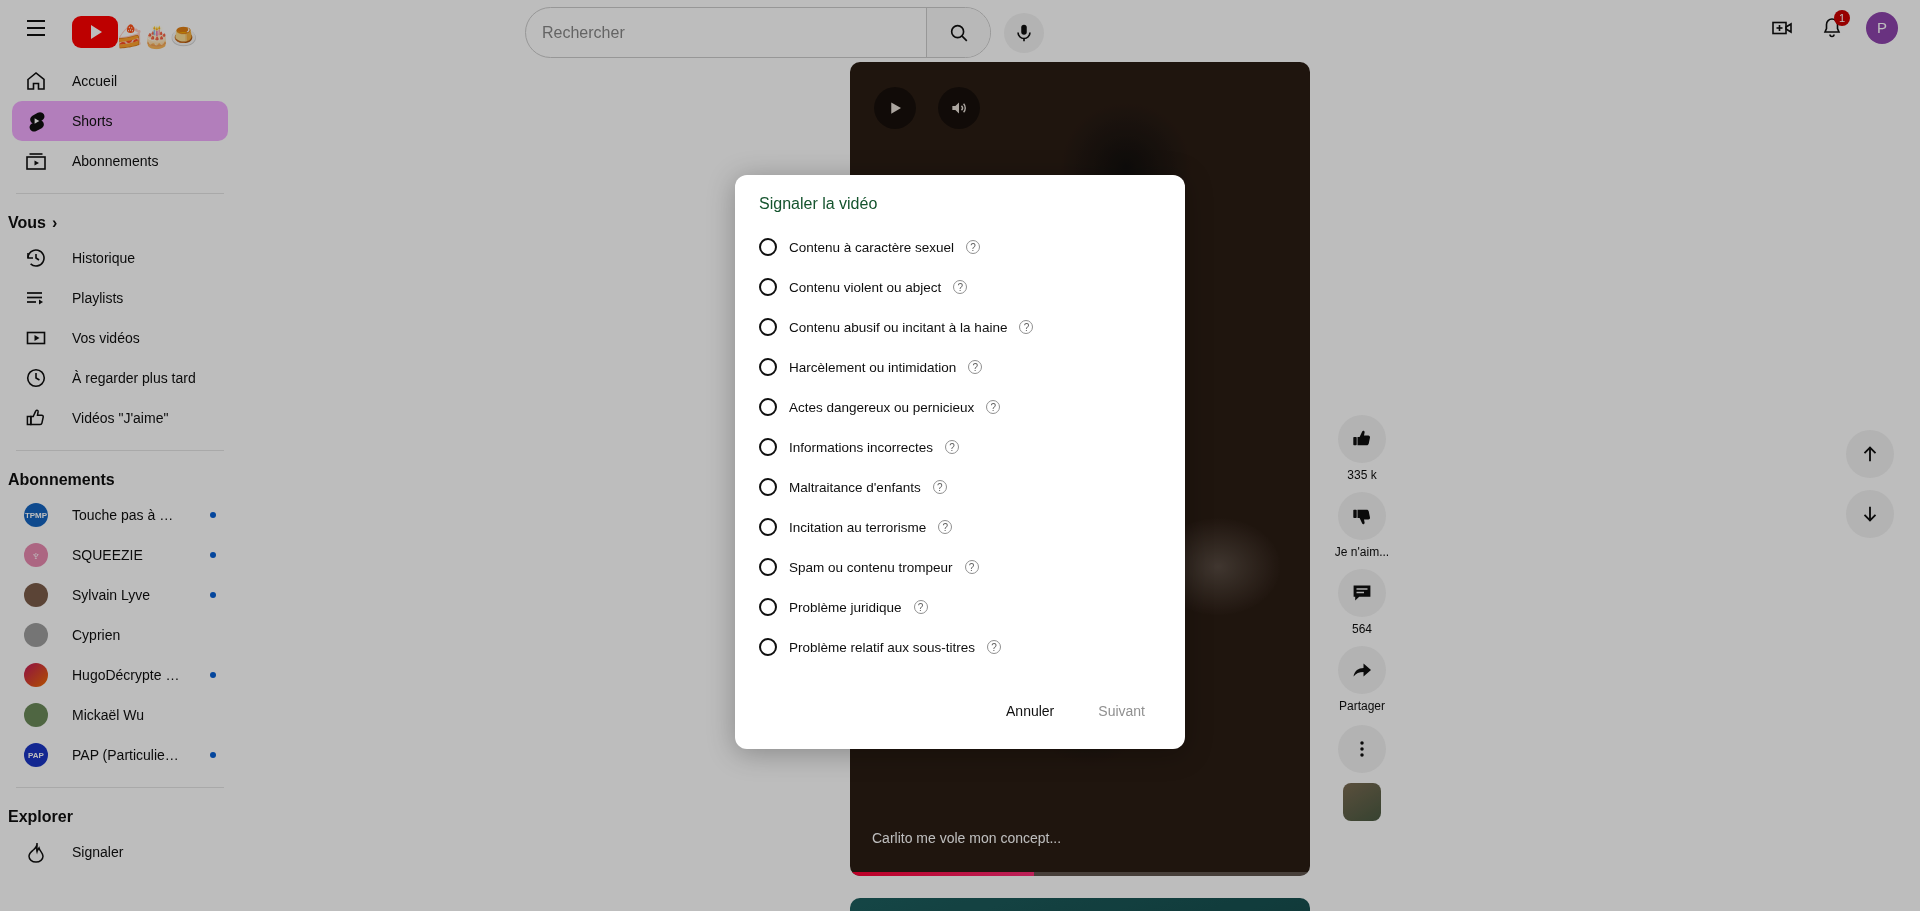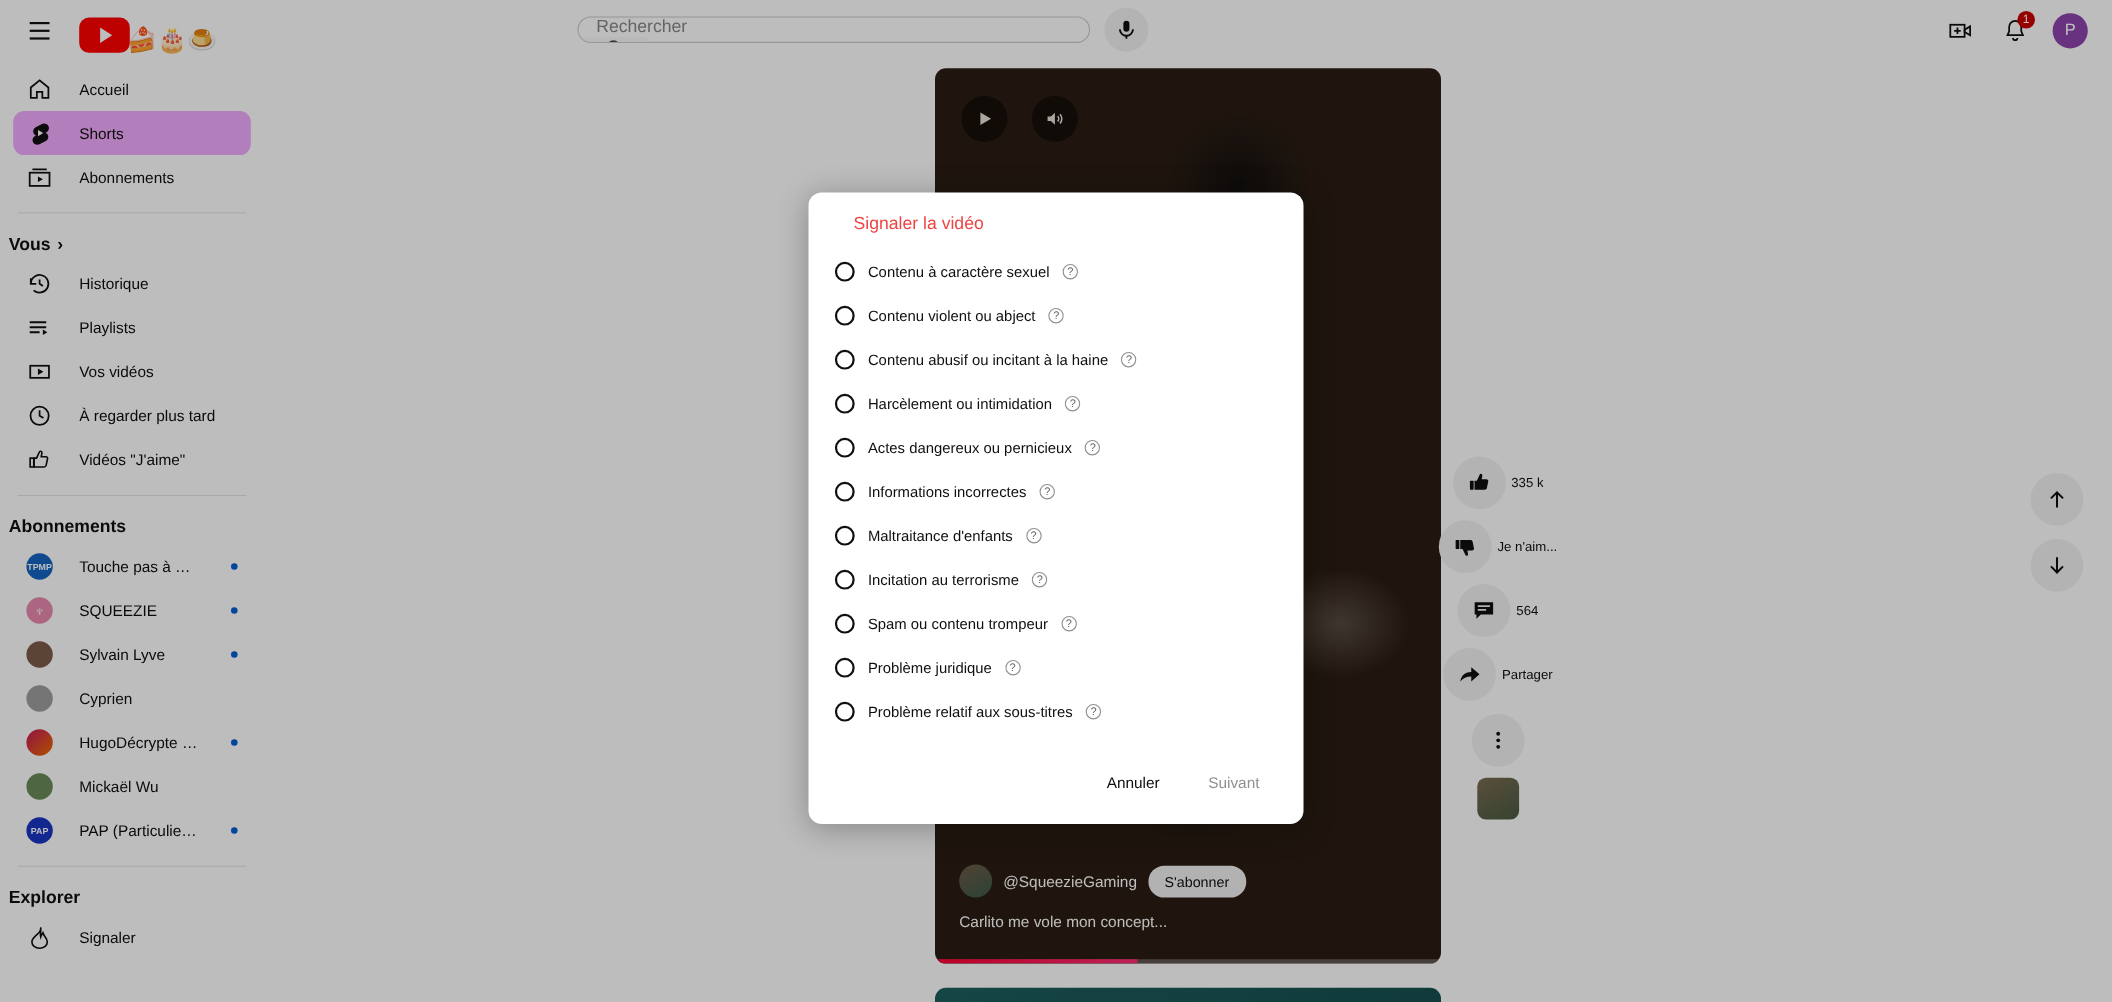--- a/index.html
+++ b/index.html
@@ -26,22 +26,22 @@
   .hamburger span { display:block; width:18px; height:2px; background:#0f0f0f; }
 
   .logo-wrap { display:flex; align-items:flex-end; margin-left:16px; height:40px; }
   .yt-logo { width:46px; height:32px; background:#ff0000; border-radius:9px;
              display:flex; align-items:center; justify-content:center; }
   .yt-logo::after { content:""; width:0;height:0;border-left:11px solid #fff;
              border-top:7px solid transparent;border-bottom:7px solid transparent; margin-left:3px;}
   .cakes { display:flex; align-items:flex-end; margin-left:-2px; gap:1px; font-size:22px; line-height:1; }
 
   #search-area { position:absolute; left:525px; top:7px; display:flex; align-items:center; gap:13px; }
-  .search-box { display:flex; width:466px; height:24px; border:1px solid #ccc; border-radius:40px;
-                background:#fff; overflow:hidden;flex-direction:column; }
+  .search-box { display:flex; width:466px; height:51px; border:1px solid #ccc; border-radius:40px;
+                background:#fff; overflow:hidden; }
   .search-input { flex:1; border:none; outline:none; padding:0 16px; font-size:16px;
                   color:#0f0f0f; background:transparent; font-family:"Liberation Sans",sans-serif; }
   .search-input::placeholder { color:#888; }
   .search-btn { width:64px; background:#f8f8f8; border-left:1px solid #ccc;
                 display:flex;align-items:center;justify-content:center;cursor:pointer;}
   .mic-btn { width:40px;height:40px;border-radius:50%;background:#f2f2f2;
              display:flex;align-items:center;justify-content:center;cursor:pointer;}
 
   #header-right { position:absolute; right:18px; top:0; height:55px;
                   display:flex; align-items:center; gap:10px; }
@@ -102,42 +102,42 @@
   .vid-title { color:#fff; font-size:14px; margin-top:14px; }
   .progress { position:absolute; left:0; bottom:0; height:4px; width:100%; background:rgba(255,255,255,0.25); }
   .progress > i { display:block; height:100%; width:40%;
                   background:linear-gradient(90deg,#ff0033,#ff2d78); }
   .next-card { margin-top:22px; width:460px; height:120px; border-radius:10px;
                background:linear-gradient(160deg,#1d5e5e,#134646); }
 
   
   #rail { position:absolute; left:1322px; top:415px; width:80px;
           display:flex; flex-direction:column; align-items:center; gap:10px; z-index:35;}
-  .rail-item { display:flex; flex-direction:row; align-items:center; gap:5px; }
+  .rail-item { display:flex; flex-direction:column; align-items:center; gap:5px; }
   .rail-btn { width:48px;height:48px;border-radius:50%;background:#f2f2f2;
               display:flex;align-items:center;justify-content:center;cursor:pointer;}
   .rail-lbl { font-size:12px; color:#0f0f0f; font-weight:500; max-width:72px;
               text-align:center; white-space:nowrap; overflow:hidden; text-overflow:ellipsis;}
   .rail-thumb { width:38px;height:38px;border-radius:8px; overflow:hidden; cursor:pointer;
                 background:linear-gradient(150deg,#7a6b52,#4a5a42); }
 
   
   #scrollnav { position:absolute; left:1846px; top:430px; display:flex; flex-direction:column;
                gap:12px; z-index:35; }
   .snav { width:48px;height:48px;border-radius:50%;background:#f2f2f2;
           display:flex;align-items:center;justify-content:center;cursor:pointer;}
 
   
   #report-dialog {
     position:absolute; left:735px; top:175px; width:450px;
     background:#fff; border-radius:12px; z-index:900;
     box-shadow: 0 4px 28px rgba(0,0,0,0.28);
     padding: 20px 0 0 0;
   }
-  .dlg-title { font-size:16px; color:#ef4444; padding:0 24px 8px;margin-left:17px; }
+  .dlg-title { font-size:16px; color:#14532d; padding:0 24px 8px; }
   .dlg-list { padding: 6px 0 8px; }
   .dlg-opt { display:flex; align-items:center; gap:12px; height:40px;
              padding: 0 24px; cursor:pointer; }
   .radio { width:18px;height:18px;border:2px solid #0f0f0f;border-radius:50%;flex:0 0 18px;}
   .opt-lbl { font-size:13.5px; color:#0f0f0f; white-space:nowrap; }
   .help-ico { width:14px;height:14px;border:1px solid #909090;border-radius:50%;
               display:flex;align-items:center;justify-content:center;font-size:10px;
               color:#606060; flex:0 0 14px; cursor:pointer; }
   .dlg-actions { display:flex; justify-content:flex-end; align-items:center; gap:12px;
                  padding: 18px 24px 20px; }
@@ -368,25 +368,20 @@
         <div class="pctrl">
           <svg width="20" height="20" viewBox="0 0 24 24">
             <path d="M4 9.5h3.6L12 5.5v13L7.6 14.5H4z" fill="#e8e0d8"></path>
             <path d="M15 9.2a4 4 0 0 1 0 5.6" fill="none" stroke="#e8e0d8" stroke-width="1.7"></path>
             <path d="M17.5 7a7.2 7.2 0 0 1 0 10" fill="none" stroke="#e8e0d8" stroke-width="1.7"></path>
           </svg>
         </div>
       </div>
 
       <div class="vid-meta">
-        <div class="vid-chan">
-          <span class="chan-av"></span>
-          <span class="chan-name">@SqueezieGaming</span>
-          <button class="sub-btn">S'abonner</button>
-        </div>
         <div class="vid-title">Carlito me vole mon concept...</div>
       </div>
 
       <div class="progress">
         <i style="width: 40%;"></i>
       </div>
     </div>
     <div class="next-card"></div>
   </div>
 

